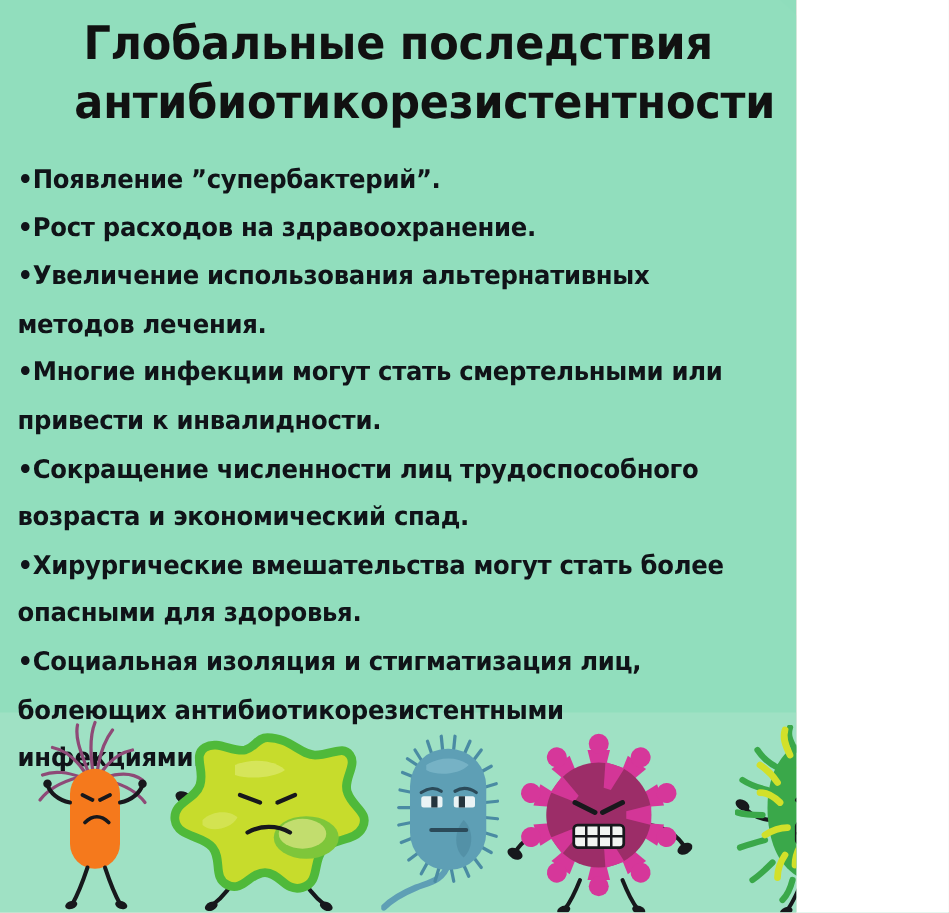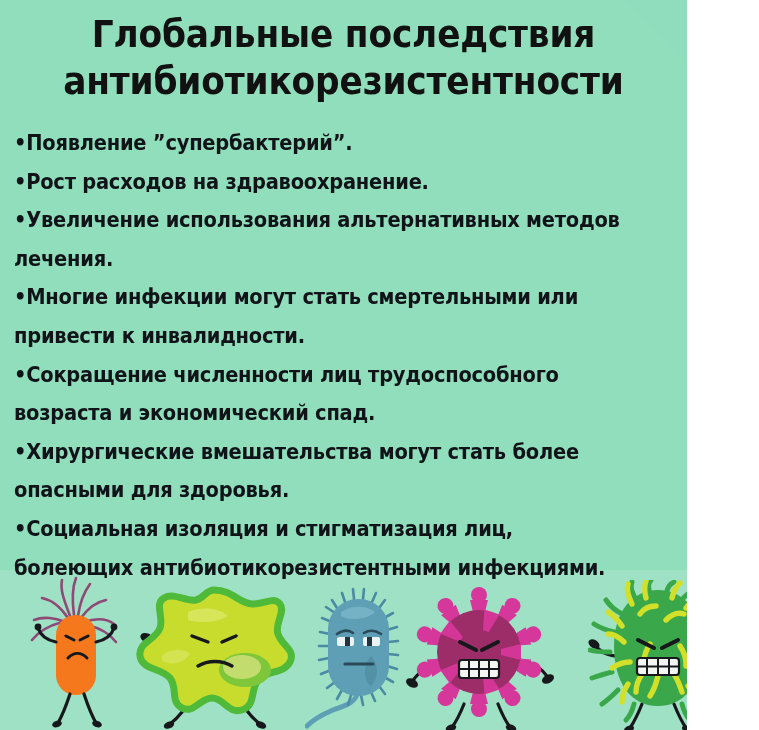--- a/index.html
+++ b/index.html
@@ -3,21 +3,21 @@
 <meta charset="utf-8">
 <title>Глобальные последствия антибиотикорезистентности</title>
 <style>
   html, body {
     margin: 0;
     padding: 0;
     background: #ffffff;
   }
   #poster {
     position: relative;
-    width: 687px;
+    width: 637px;
     height: 730px;
     overflow: hidden;
     background: #fca5a5;
     font-family: "Liberation Sans", "DejaVu Sans", sans-serif;
     -webkit-font-smoothing: antialiased;
   }
   
   .bg-base {
     position: absolute;
     inset: 0;

